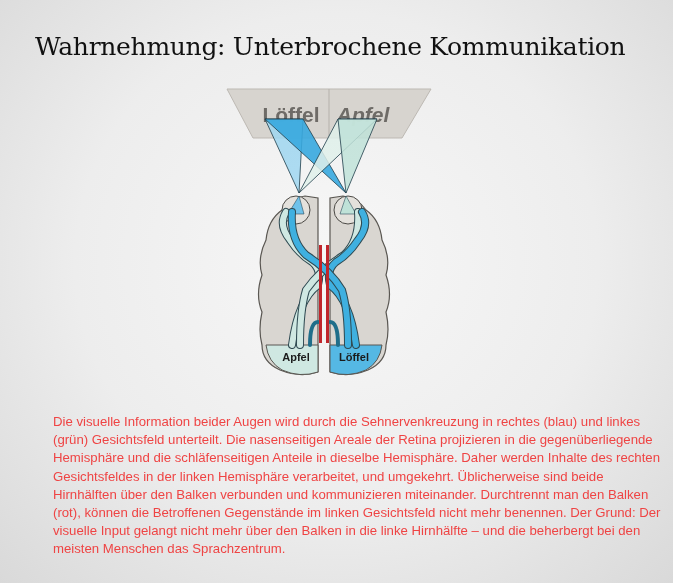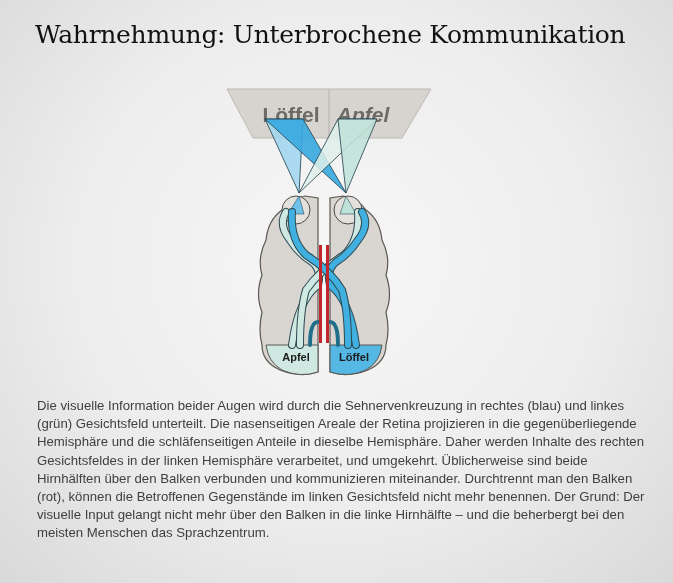--- a/index.html
+++ b/index.html
@@ -3,30 +3,30 @@
   <meta charset="utf-8">
   <style>
     html, body { margin: 0; padding: 0; }
     body {
       width: 673px; height: 583px; overflow: hidden;
       background: radial-gradient(ellipse at 50% 45%, #f7f7f7 0%, #ededed 55%, #d9d9d9 100%);
       position: relative;
       font-family: "Liberation Sans", sans-serif;
     }
     .title {
-      position: absolute; left: 35px; top: 20px;
+      position: absolute; left: 35px; top: 32px;
       font-family: "DejaVu Serif", "Liberation Serif", serif;
       font-size: 25px; color: #111; letter-spacing: -0.3px;
       font-weight: normal; margin: 0;
     }
     .figure { position: absolute; left: 0; top: 0; width: 673px; height: 390px; }
     .caption {
       position: absolute; left: 37px; top: 397px; width: 610px;
-      font-size: 13.2px; line-height: 18.2px; color: #404040;
-      margin: 0;
+      font-size: 13.2px; line-height: 18.2px; color: #ef4444;
+      margin: 16px;
     }
   </style>
 </head>
 <body>
 
 <h1 class="title">Wahrnehmung: Unterbrochene Kommunikation</h1>
 
 <svg class="figure" viewBox="0 0 673 390" xmlns="http://www.w3.org/2000/svg">
 
   <g>

